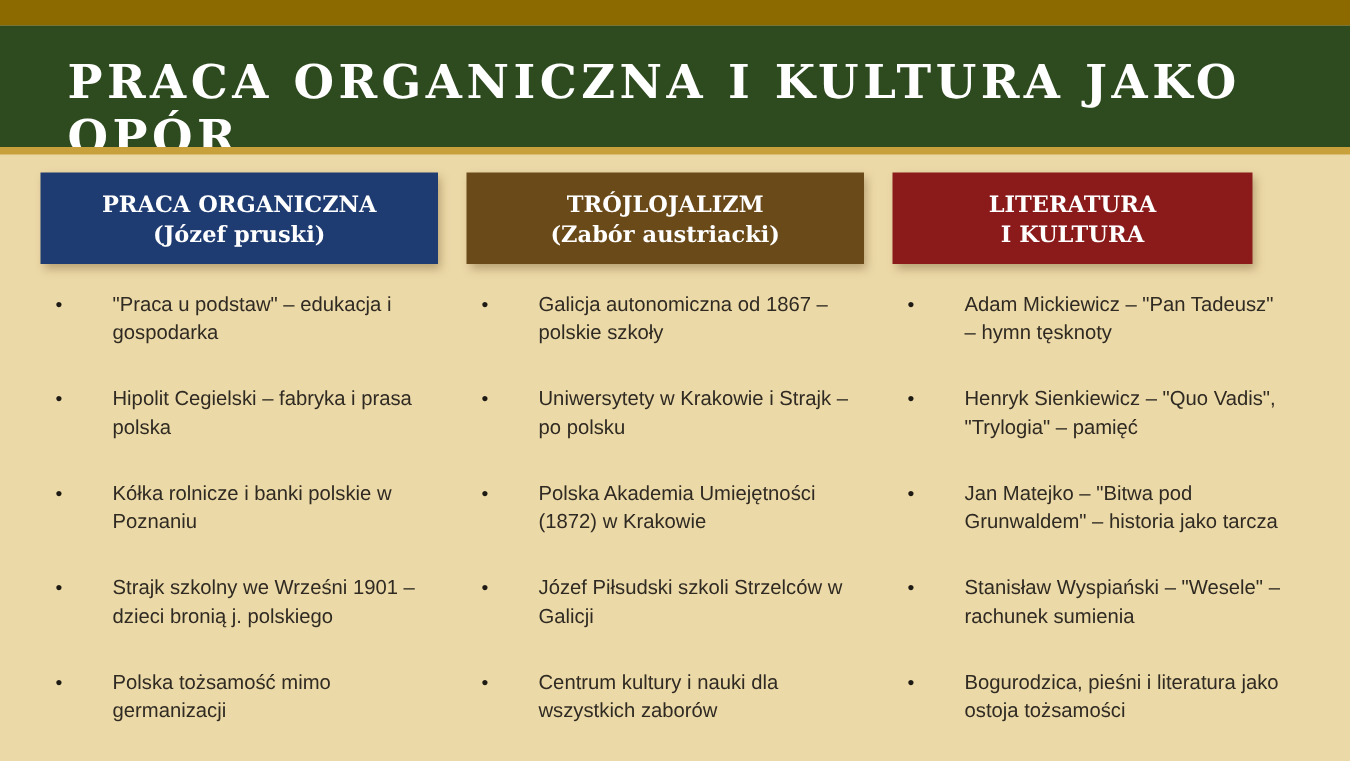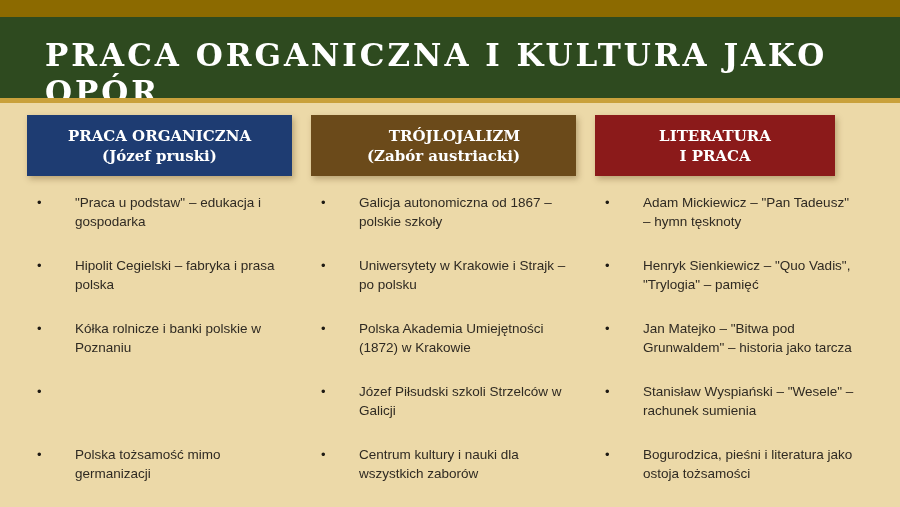--- a/index.html
+++ b/index.html
@@ -30,21 +30,21 @@
     text-align: center;
     color: #ffffff;
     font-family: "DejaVu Serif", serif;
     font-weight: bold;
     font-size: 15px;
     line-height: 20px;
     box-shadow: 2px 3px 6px rgba(90,60,20,0.35);
   }
   .col-header .inner { display: flex; flex-direction: column; }
   .h1 { left: 27px; width: 265px; }
-  .h2 { left: 311px; width: 265px; text-align: right; }
+  .h2 { left: 311px; width: 265px; }
   .h3 { left: 595px; width: 240px; }
   .col-list { position: absolute; top: 193px; width: 250px; list-style: none; }
   .l1 { left: 37px; }
   .l2 { left: 321px; }
   .l3 { left: 605px; }
   .item {
     position: relative;
     padding-left: 38px;
     font-size: 13.5px;
     line-height: 19px;
@@ -72,29 +72,29 @@
 </div>
 <div class="col-header h2" style="background: rgb(107, 74, 26);">
   <div class="inner">
     <span>TRÓJLOJALIZM</span>
     <span>(Zabór austriacki)</span>
   </div>
 </div>
 <div class="col-header h3" style="background: rgb(139, 26, 26);">
   <div class="inner">
     <span>LITERATURA</span>
-    <span>I PRACA</span>
+    <span>I KULTURA</span>
   </div>
 </div>
 
 <ul class="col-list l1">
   <li class="item" style="position:absolute;top:0;"><span class="bullet">•</span><span>"Praca u podstaw" – edukacja i gospodarka</span></li>
   <li class="item" style="position:absolute;top:63px;"><span class="bullet">•</span><span>Hipolit Cegielski – fabryka i prasa polska</span></li>
   <li class="item" style="position:absolute;top:126px;"><span class="bullet">•</span><span>Kółka rolnicze i banki polskie w Poznaniu</span></li>
-  <li class="item" style="position:absolute;top:189px;"><span class="bullet">•</span></li>
+  <li class="item" style="position:absolute;top:189px;"><span class="bullet">•</span><span>Strajk szkolny we Wrześni 1901 – dzieci bronią j. polskiego</span></li>
   <li class="item" style="position:absolute;top:252px;"><span class="bullet">•</span><span>Polska tożsamość mimo germanizacji</span></li>
 </ul>
 
 <ul class="col-list l2">
   <li class="item" style="position:absolute;top:0;"><span class="bullet">•</span><span>Galicja autonomiczna od 1867 – polskie szkoły</span></li>
   <li class="item" style="position:absolute;top:63px;"><span class="bullet">•</span><span>Uniwersytety w Krakowie i Strajk – po polsku</span></li>
   <li class="item" style="position:absolute;top:126px;"><span class="bullet">•</span><span>Polska Akademia Umiejętności (1872) w Krakowie</span></li>
   <li class="item" style="position:absolute;top:189px;"><span class="bullet">•</span><span>Józef Piłsudski szkoli Strzelców w Galicji</span></li>
   <li class="item" style="position:absolute;top:252px;"><span class="bullet">•</span><span>Centrum kultury i nauki dla wszystkich zaborów</span></li>
 </ul>

